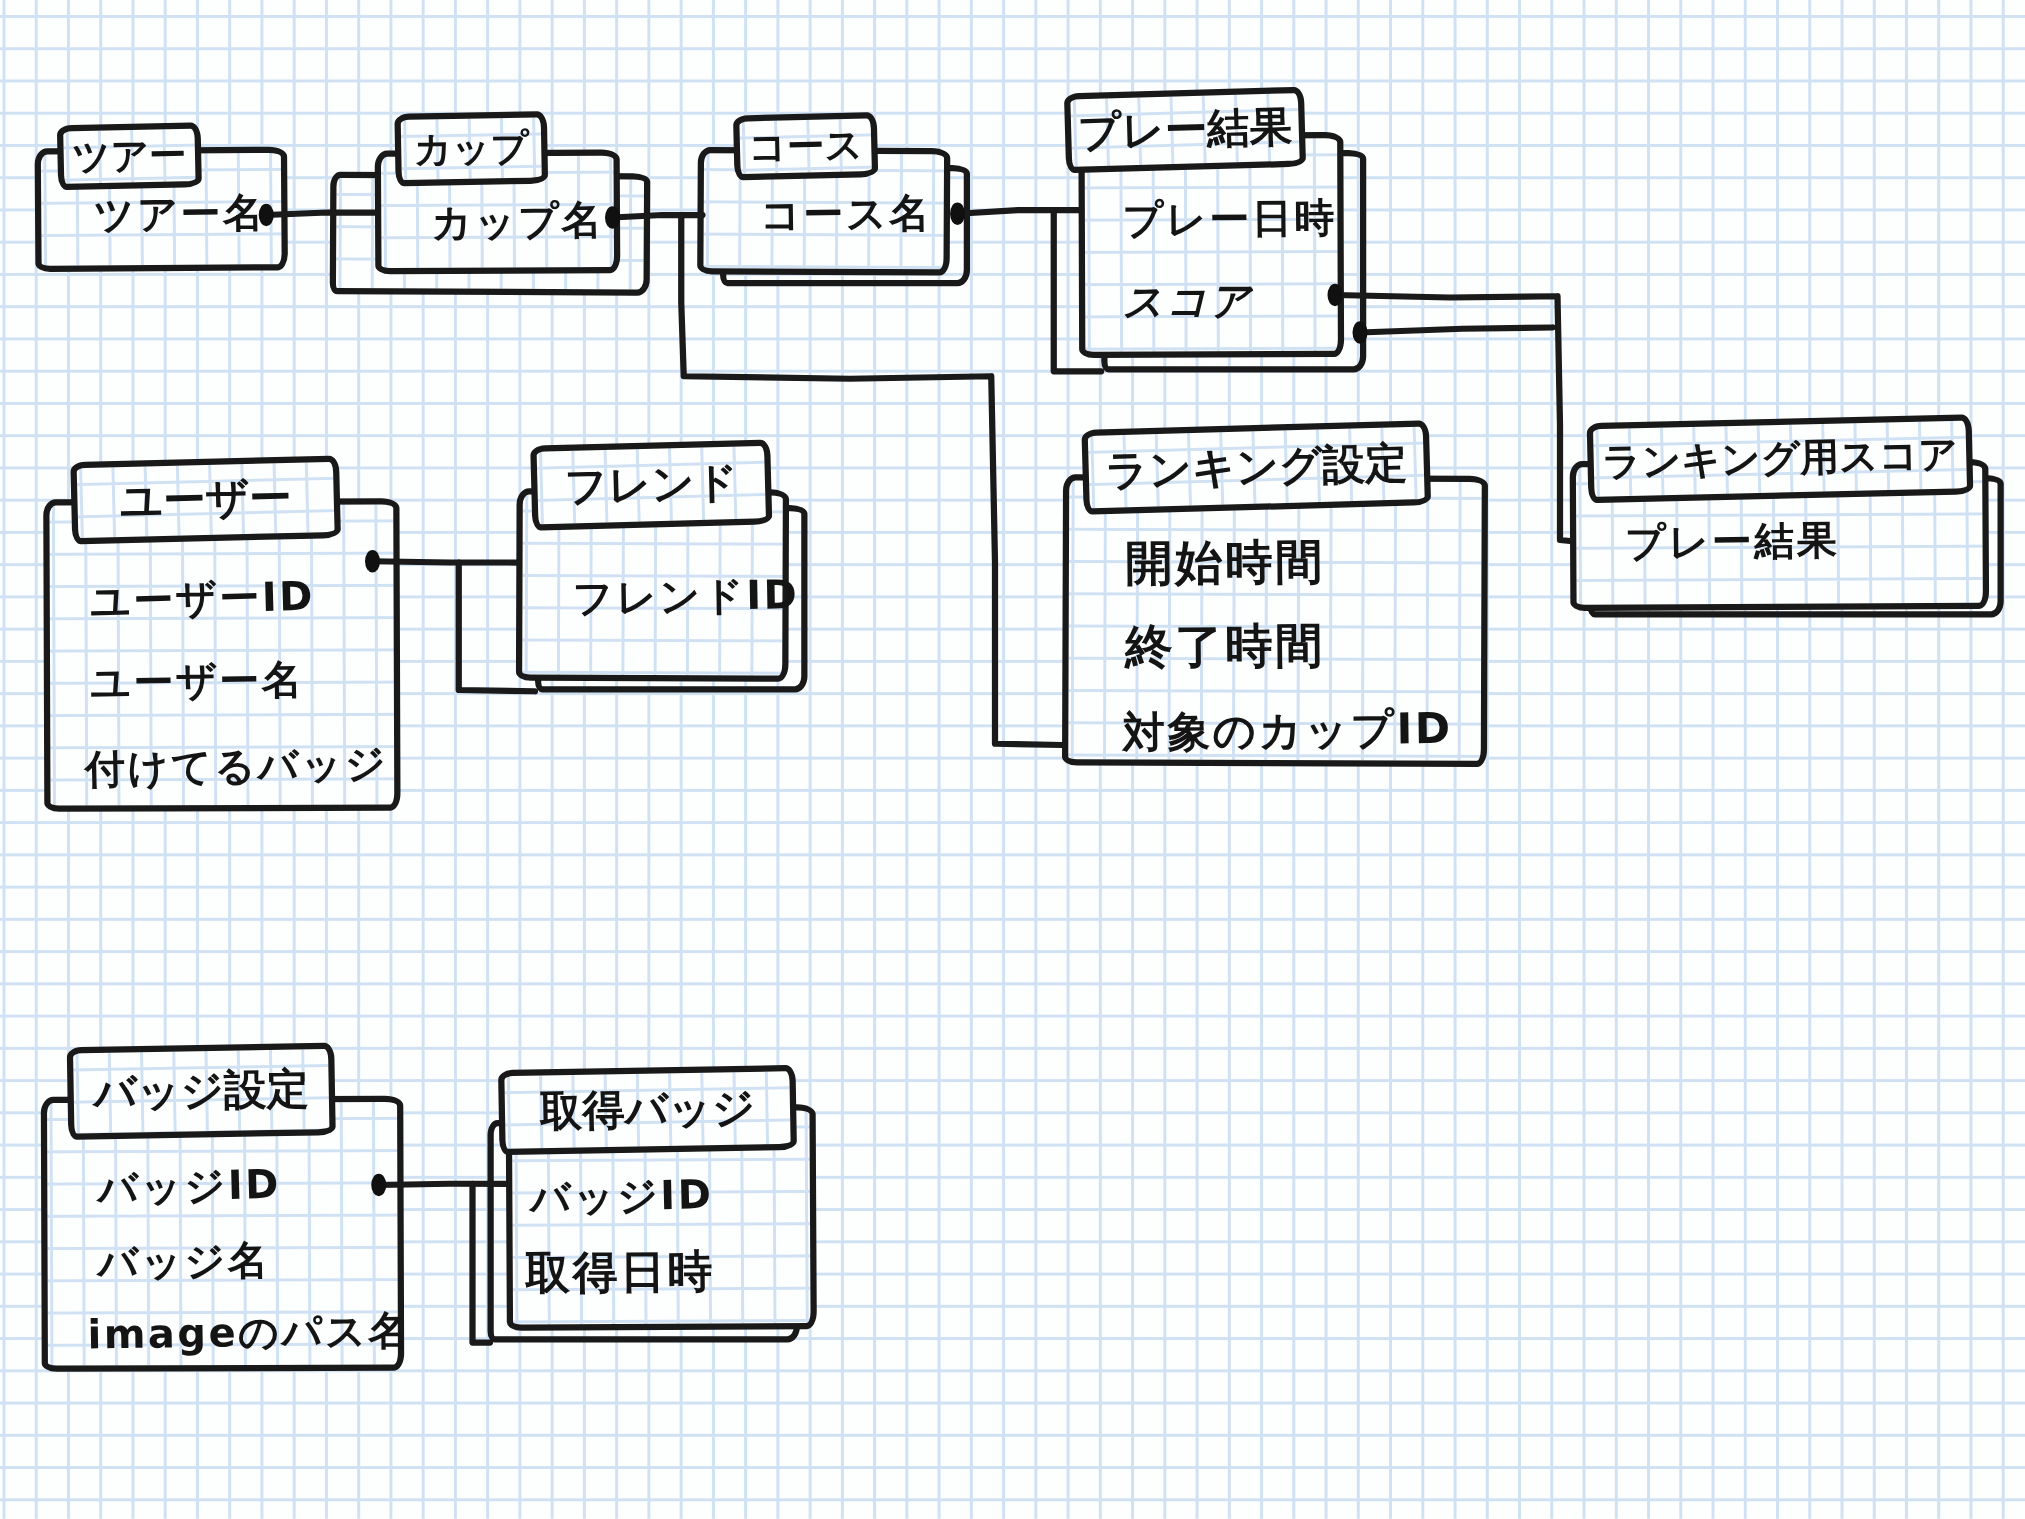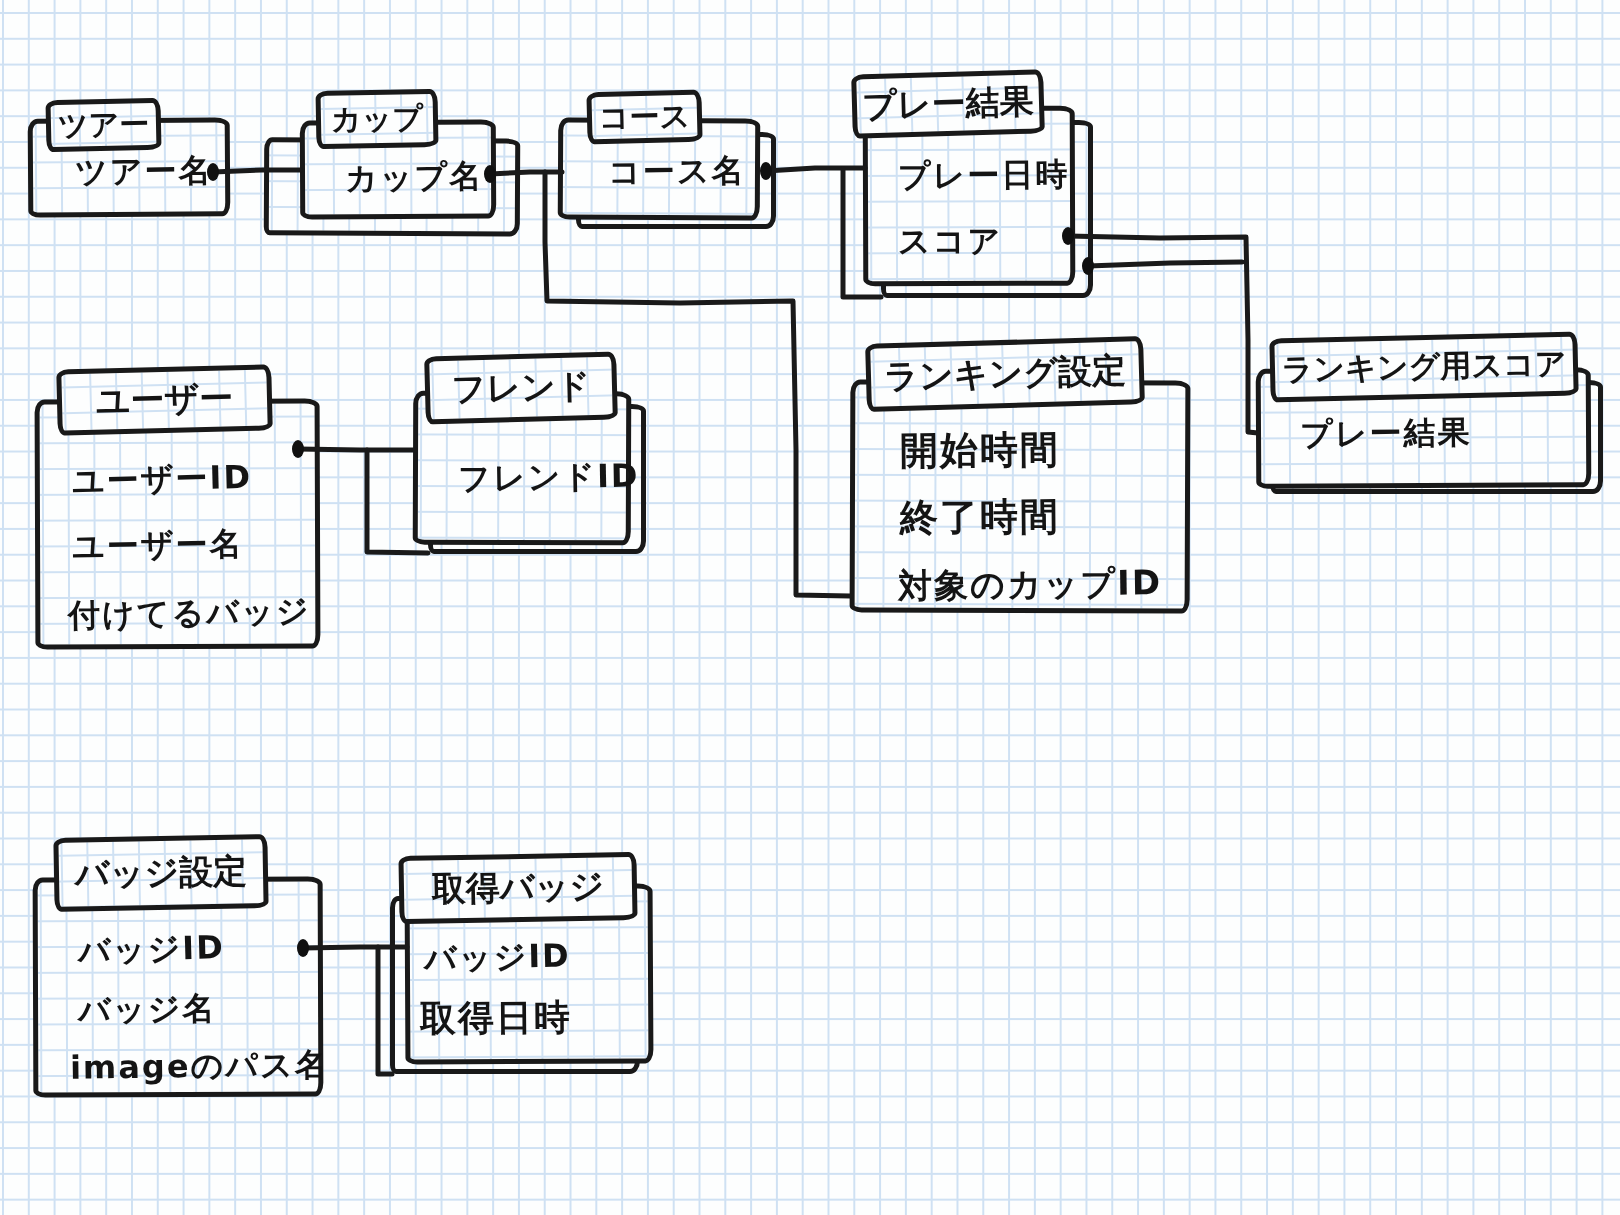--- a/index.html
+++ b/index.html
@@ -91,21 +91,21 @@
     <div class="box" style="left:558px;top:118px;width:202px;height:102px;transform:rotate(0.3deg);"></div>
     <div class="tag" style="left:587px;top:91px;width:115px;height:52px;transform:rotate(-1.4deg);font-size:30px;">コース</div>
     <div class="field" style="left:608px;top:150px;transform:rotate(-0.8deg);">コース名</div>
   </div>
 
   <div class="egroup">
     <div class="ghost" style="left:881px;top:120px;width:212px;height:178px;"></div>
     <div class="box" style="left:863px;top:106px;width:212px;height:180px;transform:rotate(-0.2deg);"></div>
     <div class="tag" style="left:852px;top:72px;width:192px;height:64px;transform:rotate(-1.6deg);">プレー結果</div>
     <div class="field" style="left:898px;top:154px;transform:rotate(-0.6deg);">プレー日時</div>
-    <div class="field" style="left:898px;top:220px;transform:rotate(-0.4deg);">スコア</div>
+    <div class="field" style="left:898px;top:220px;transform:rotate(-0.4deg);font-style:italic;">スコア</div>
   </div>
 
   <div class="egroup">
     <div class="box" style="left:850px;top:380px;width:340px;height:233px;transform:rotate(0.2deg);"></div>
     <div class="tag" style="left:866px;top:340px;width:278px;height:68px;transform:rotate(-1.6deg);">ランキング設定</div>
     <div class="field" style="left:900px;top:425px;font-size:38px;transform:rotate(-0.5deg);">開始時間</div>
     <div class="field" style="left:900px;top:492px;font-size:38px;transform:rotate(-0.5deg);">終了時間</div>
     <div class="field" style="left:898px;top:562px;font-size:34px;transform:rotate(-0.8deg);">対象のカップID</div>
   </div>
 

